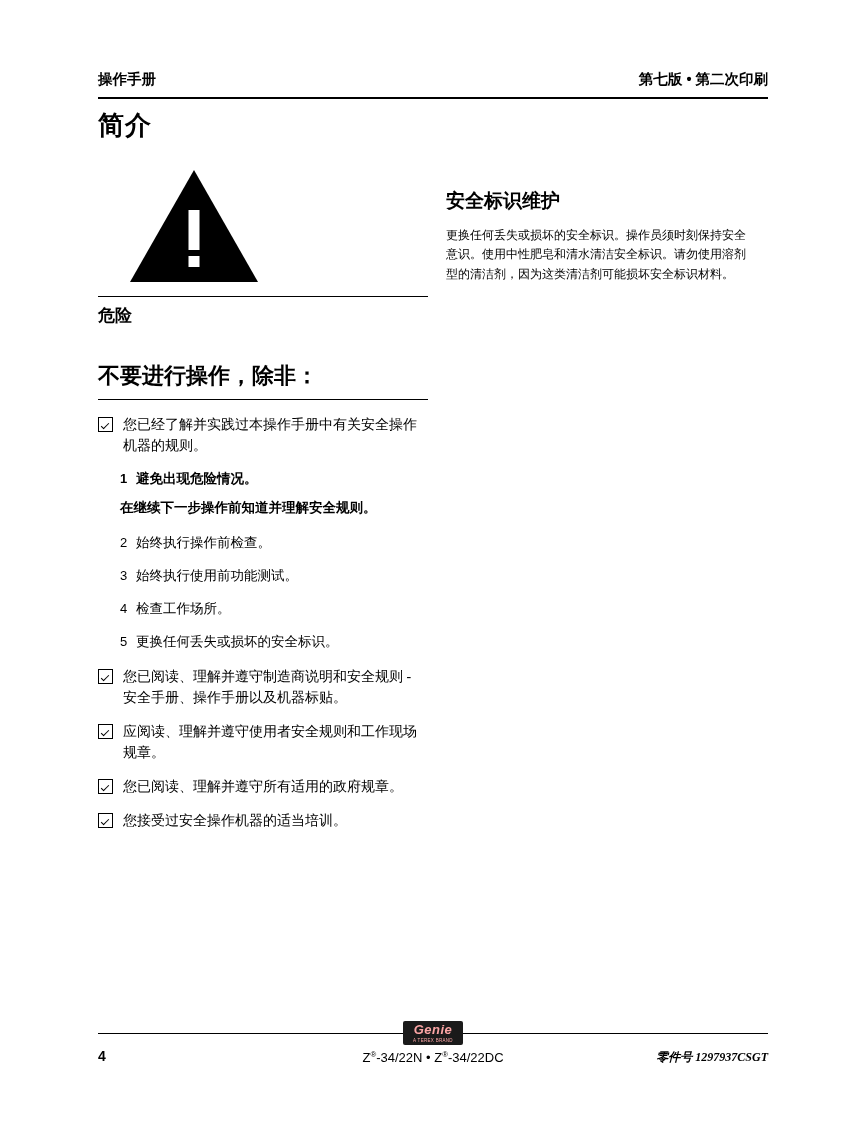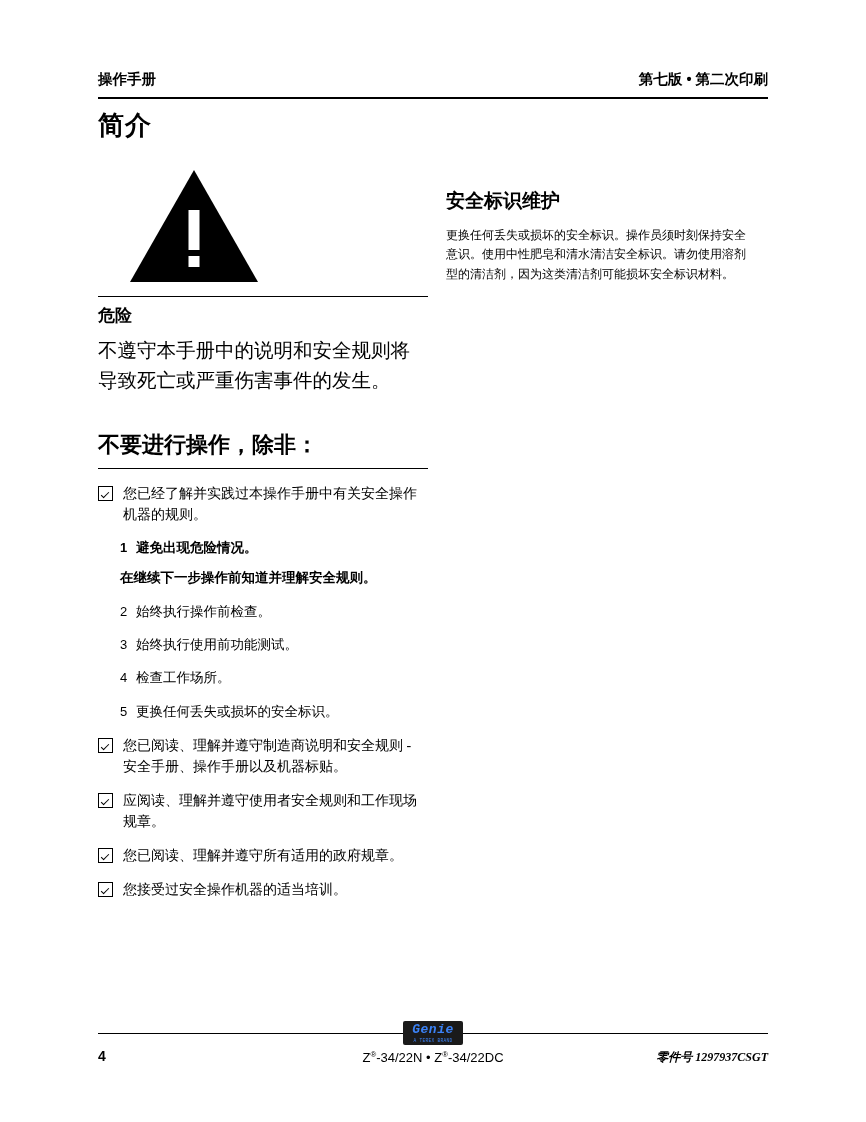--- a/index.html
+++ b/index.html
@@ -192,22 +192,22 @@
     border-top: 1.3px solid #000;
   }
   .logo {
     position: absolute;
     left: 403px;
     top: 1021px;
     width: 60px;
     height: 24px;
     background: #1a1a1a;
     border-radius: 2px;
-    color: #3b82f6;
-    font-family: Liberation Mono, monospace;
+    color: #fca5a5;
+    font-family: Liberation Sans, sans-serif;
     font-size: 13px;
     font-style: italic;
     font-weight: bold;
     text-align: center;
     line-height: 17px;
     letter-spacing: 0.5px;
   }
   .logo .sub {
     display: block;
     font-size: 4.5px;
@@ -269,21 +269,20 @@
     <div class="warning-triangle">
       <svg width="132" height="118" viewBox="0 0 132 118" xmlns="http://www.w3.org/2000/svg">
         <path d="M66 2 L130 114 L2 114 Z" fill="#000000"></path>
         <rect x="60.5" y="42" width="11" height="40" fill="#ffffff"></rect>
         <rect x="60.5" y="88" width="11" height="11" fill="#ffffff"></rect>
       </svg>
     </div>
 
     <div class="rule-thin"></div>
     <div class="danger-heading">危险</div>
-    <div class="danger-body">不遵守本手册中的说明和安全规则将导致死亡或严重伤害事件的发生。</div>
 
     <div class="section-heading">不要进行操作，除非：</div>
     <div class="heading-rule"></div>
 
     <div id="checklist">
         <div class="check-item">
           <span class="check-box"></span>
           <span class="check-text">您已经了解并实践过本操作手册中有关安全操作机器的规则。</span>
         </div>
         <div class="numbered bold">

